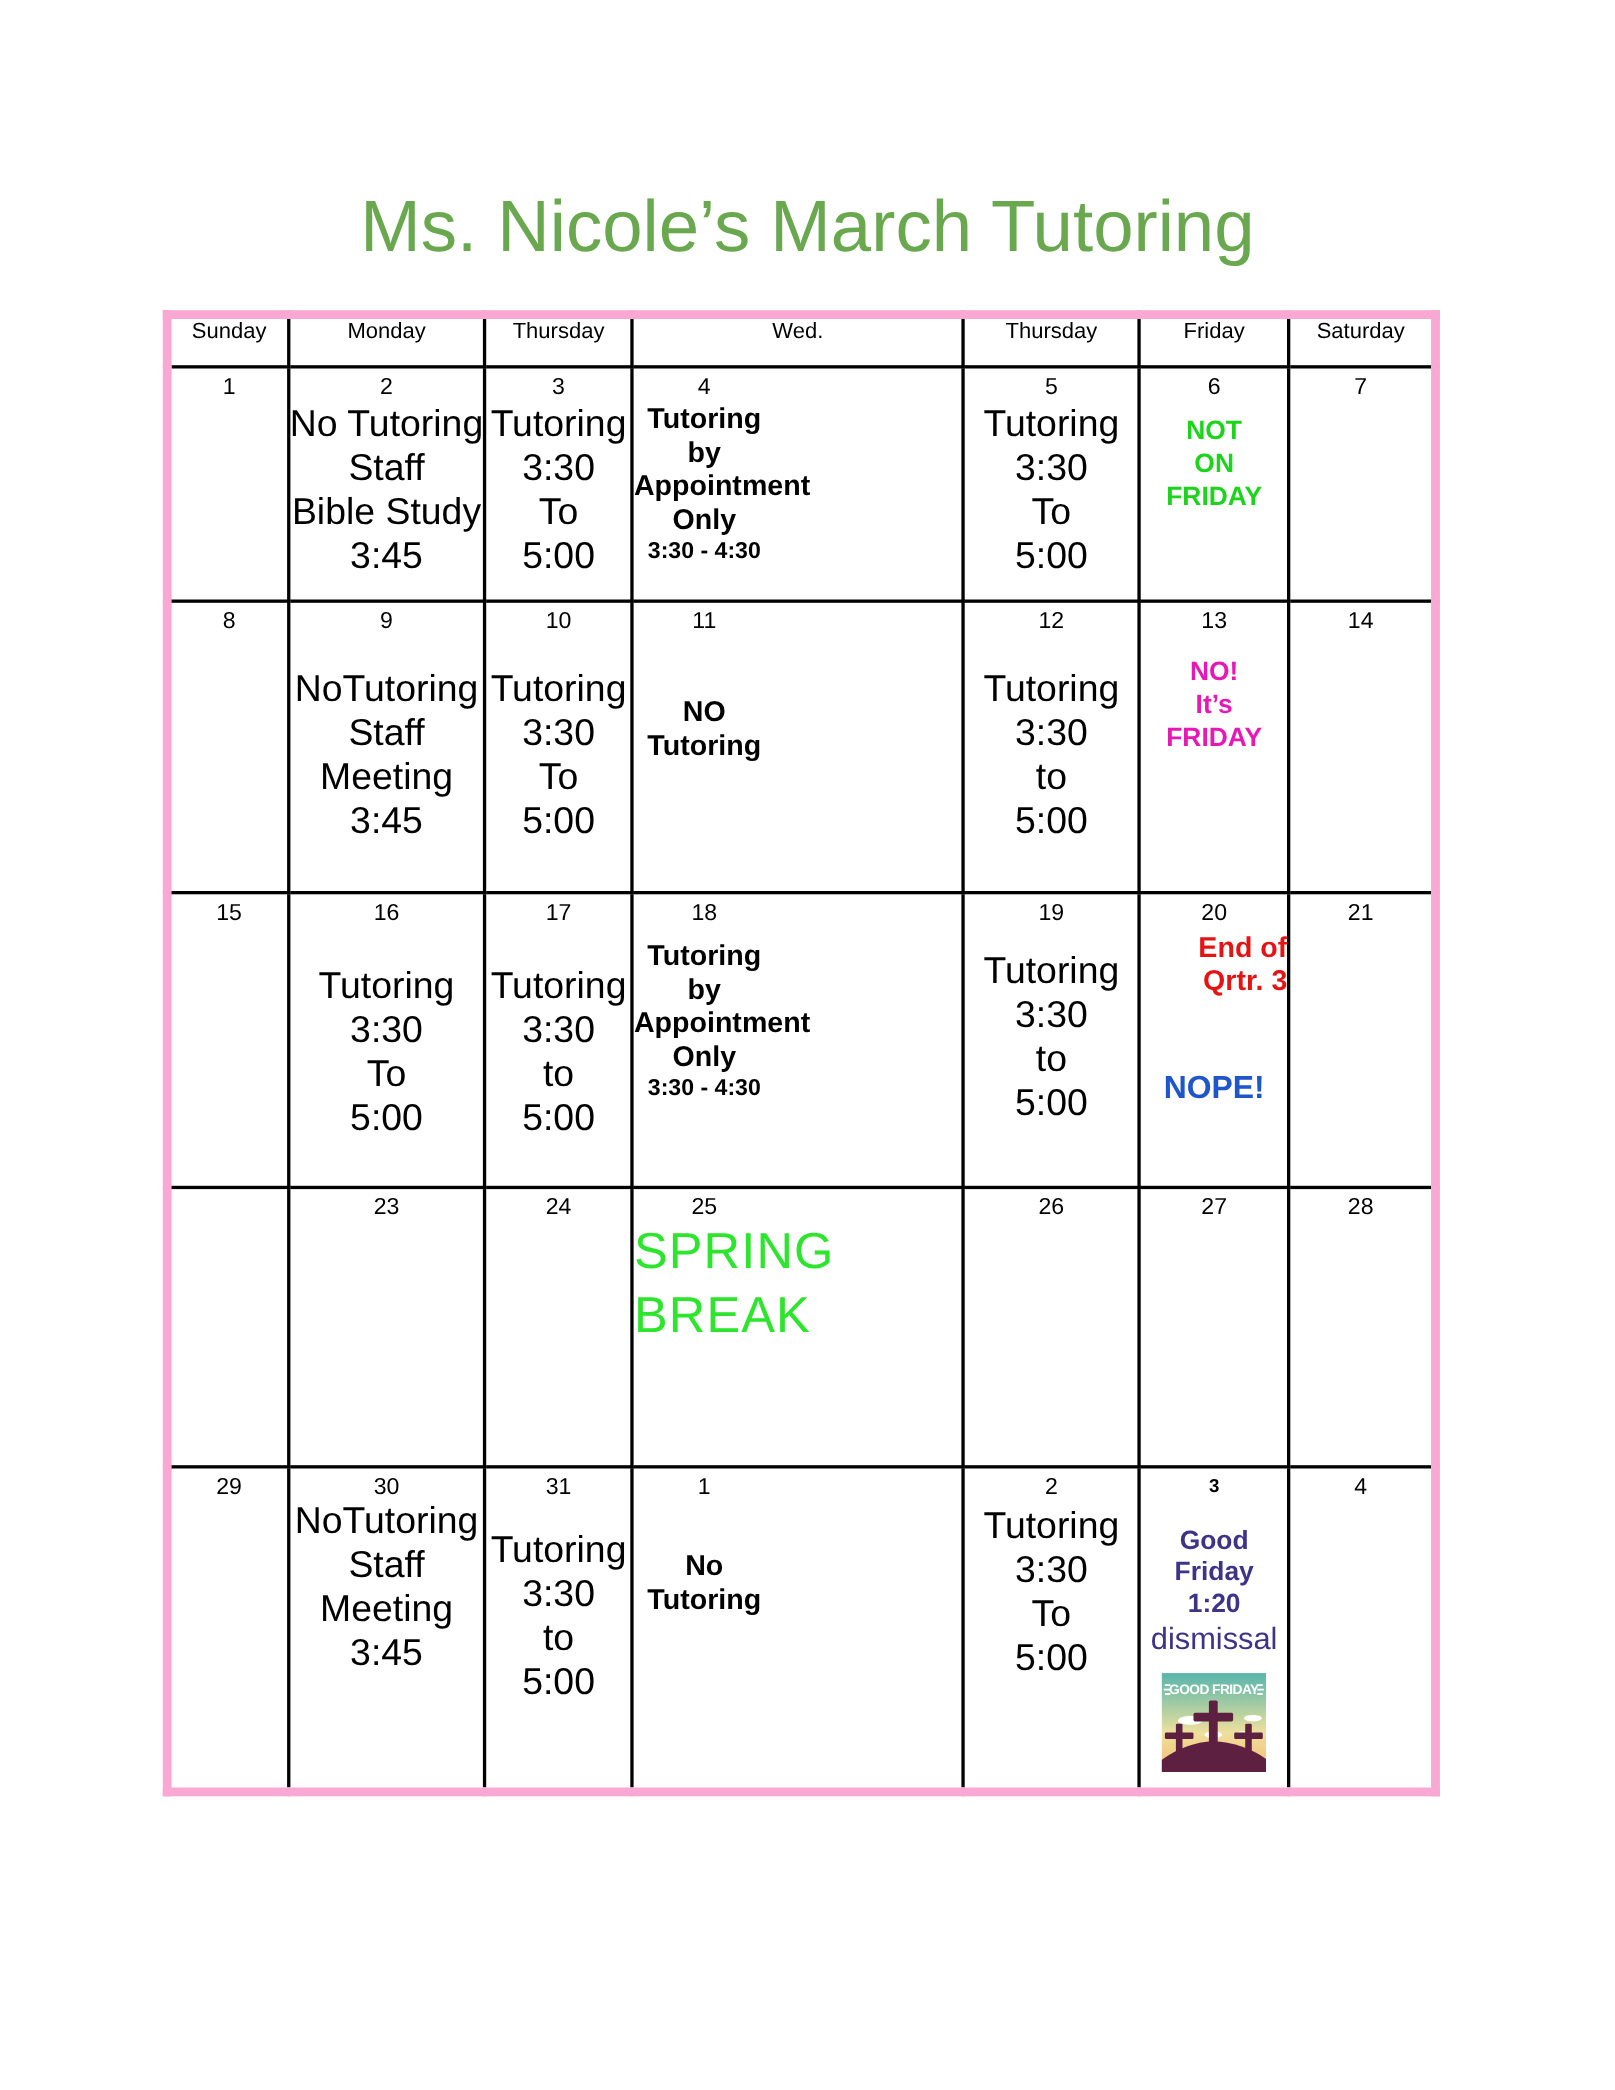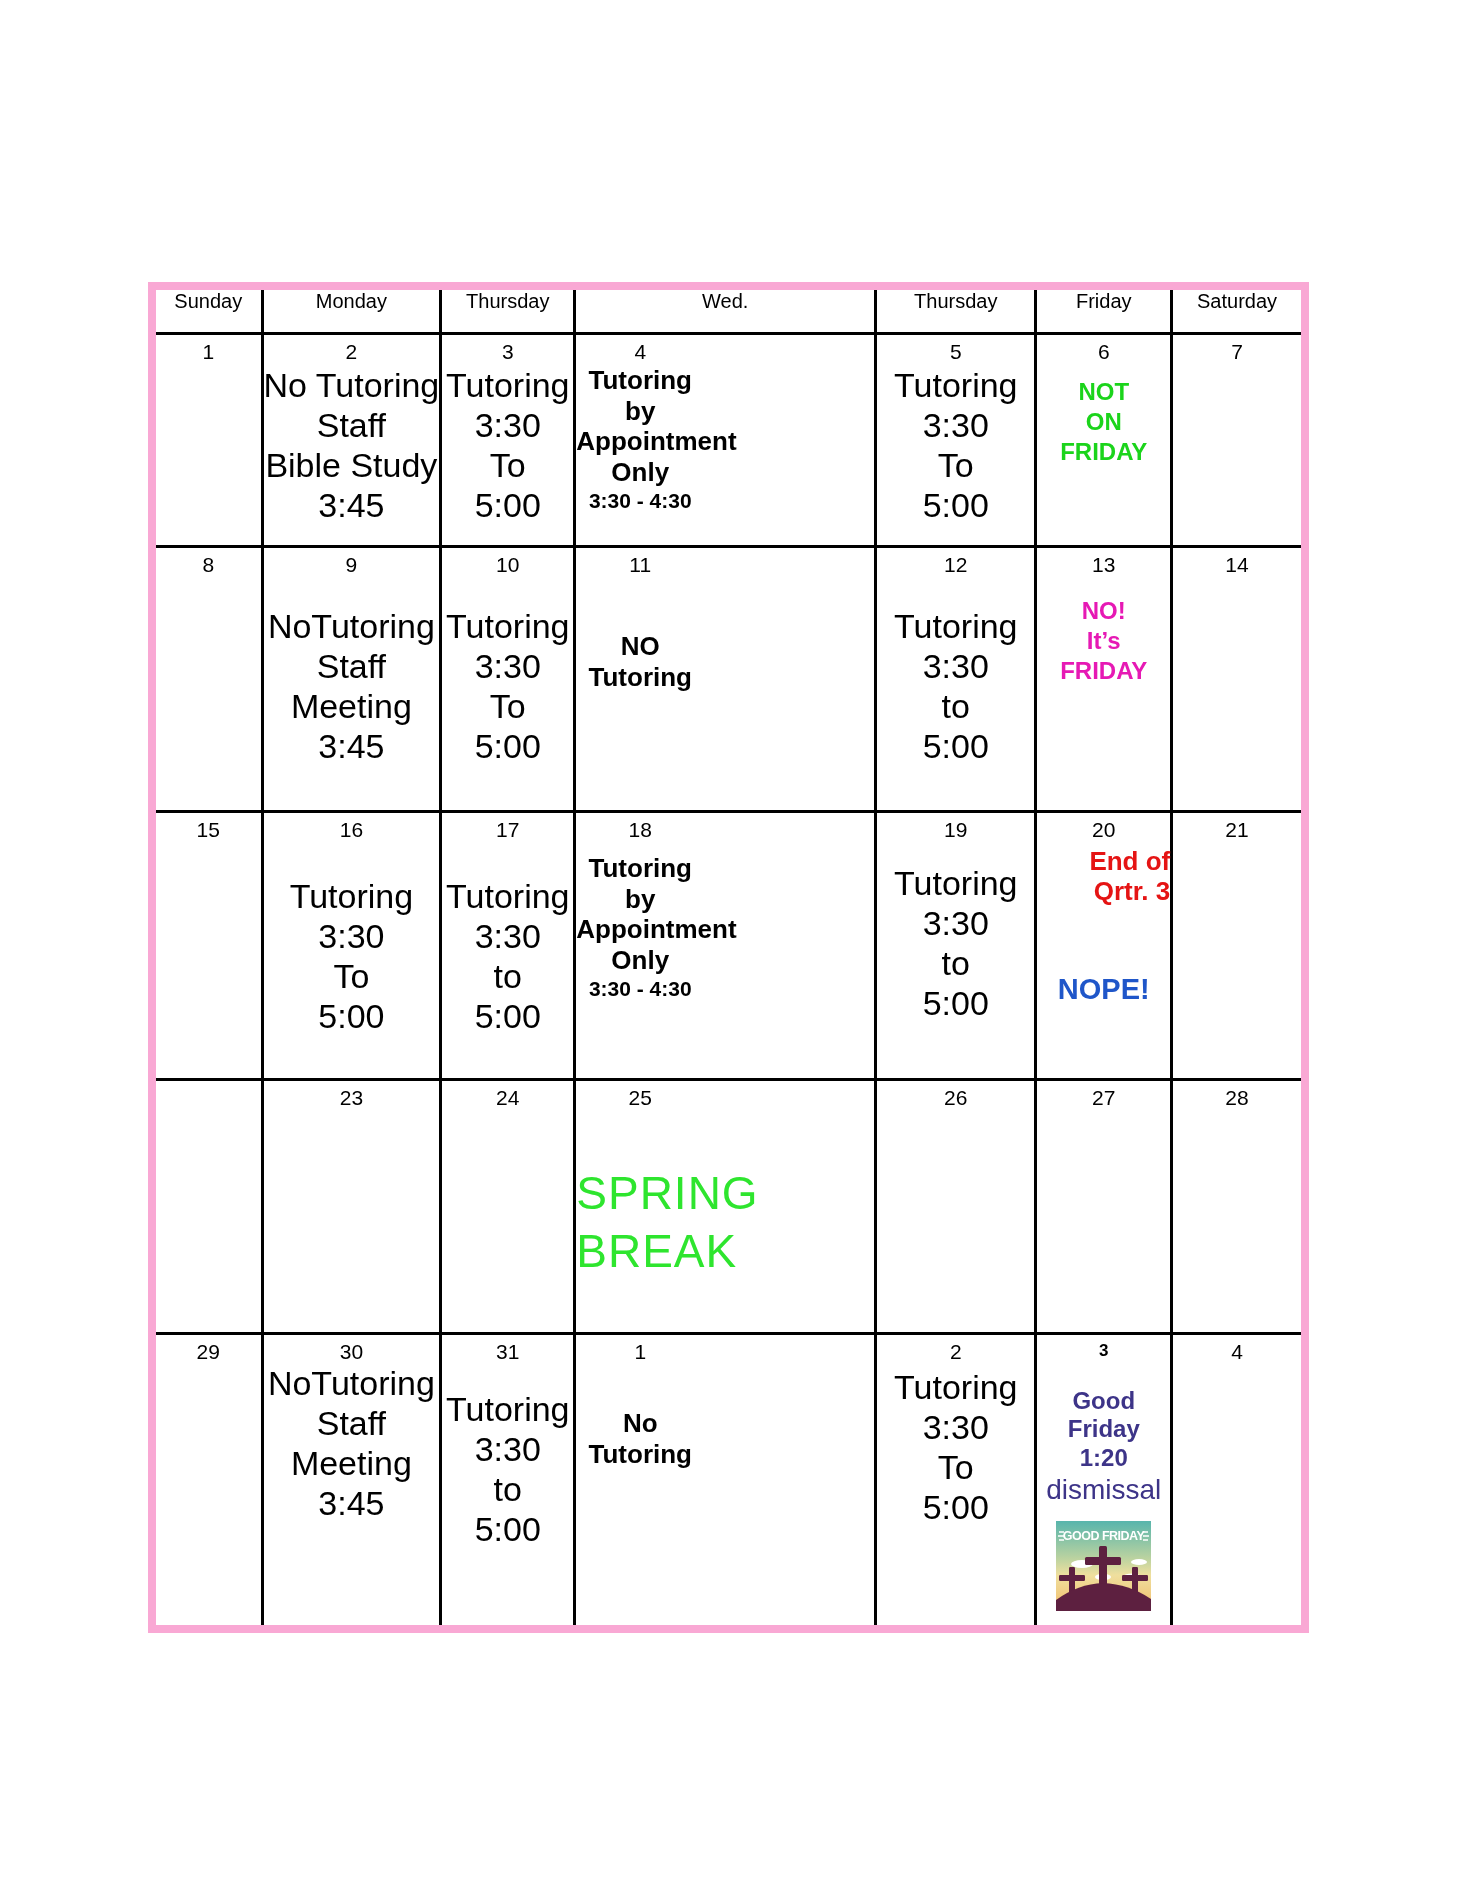--- a/index.html
+++ b/index.html
@@ -26,20 +26,21 @@
   .s-bluebold{font-size:29px;font-weight:bold;color:var(--blue);}
   .s-greenlarge{font-size:46px;color:var(--spring-green);line-height:1.25;letter-spacing:1px;}
   .s-purplebold{font-size:24px;font-weight:bold;color:var(--purple);line-height:1.2;}
   .s-purple{font-size:28px;color:var(--purple);line-height:1.2;}
   .gf-image{display:block;margin:0 auto;}
 </style>
 </head>
 <body>
 
 <div class="page">
+  <h1 class="title">Ms. Nicole’s March Tutoring</h1>
   <table class="calendar">
     <colgroup>
       <col style="width:110px">
         <col style="width:175px">
         <col style="width:134px">
       <col style="width:301px">
         <col style="width:160px">
         <col style="width:136px">
         <col style="width:133px">
     </colgroup>
@@ -269,21 +270,21 @@
             </div>
           </td>
           <td class="">
             <div class="cellinner">
               <div class="date">24</div>
             </div>
           </td>
           <td class="wedcol">
             <div class="cellinner">
               <div class="date">25</div>
-              <div class="block s-greenlarge" style="margin-top: 56px;">
+              <div class="block s-greenlarge" style="">
                 <div class="line">SPRING</div>
                 <div class="line">BREAK</div>
               </div>
             </div>
           </td>
           <td class="">
             <div class="cellinner">
               <div class="date">26</div>
             </div>
           </td>

